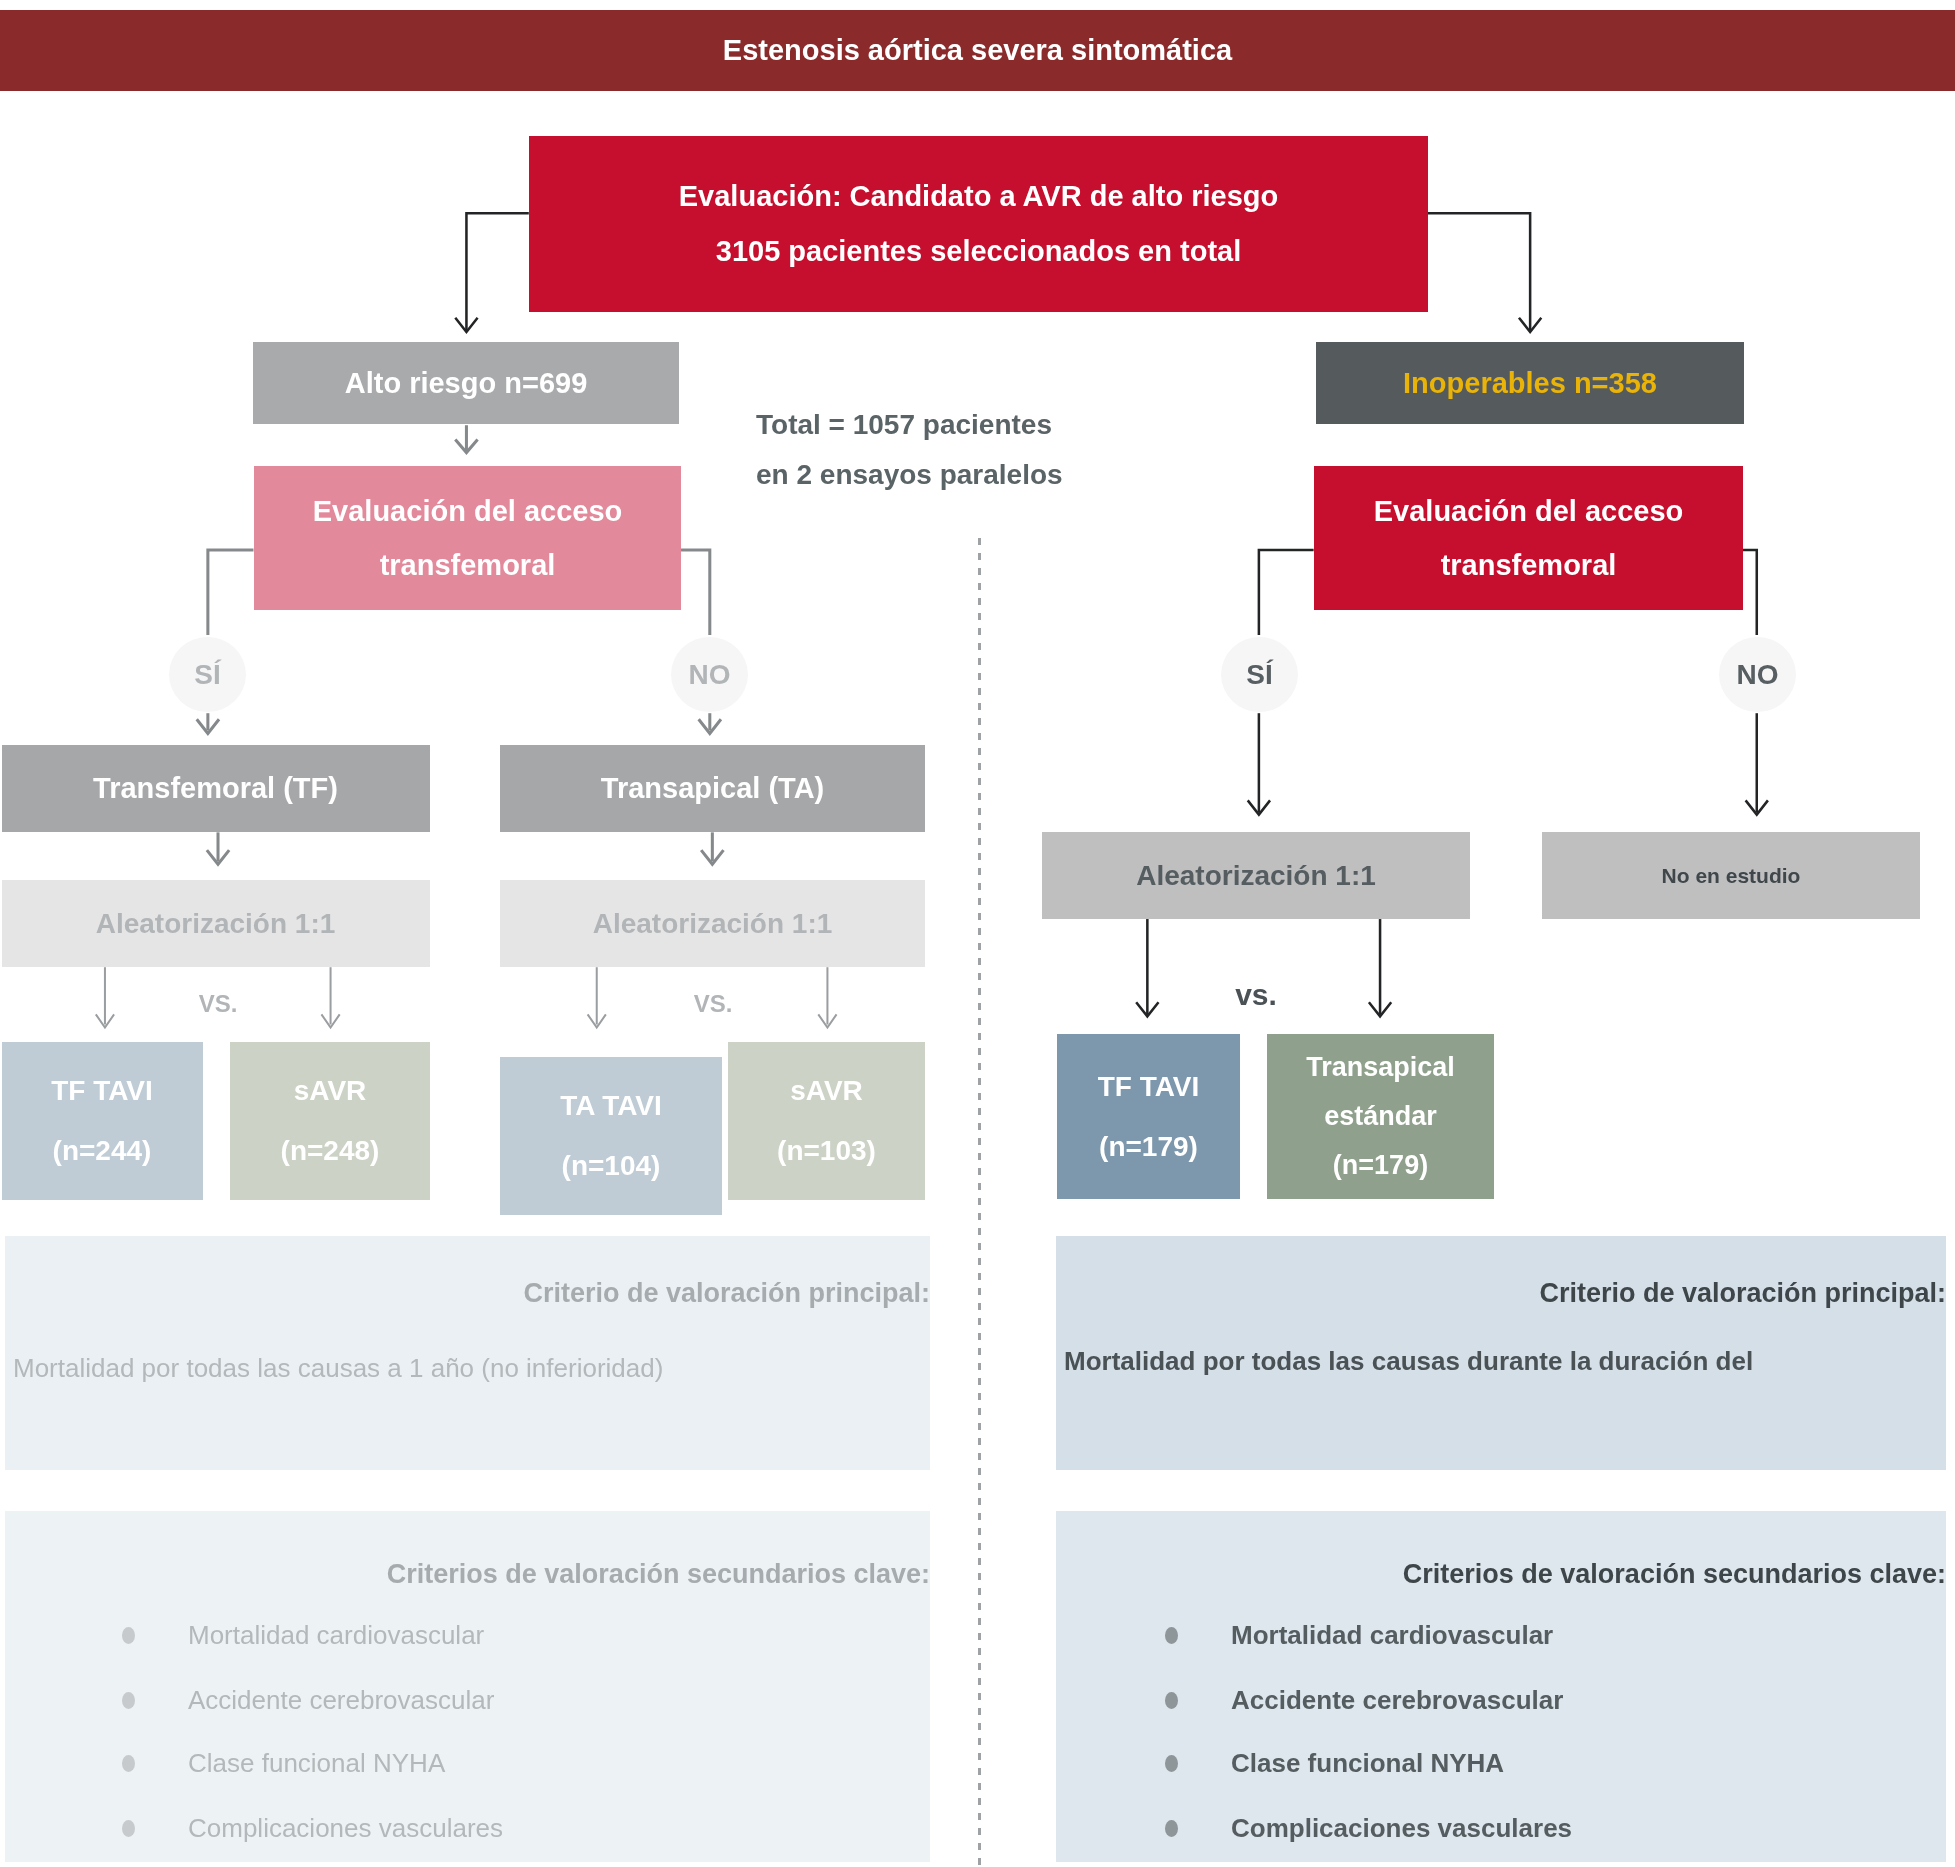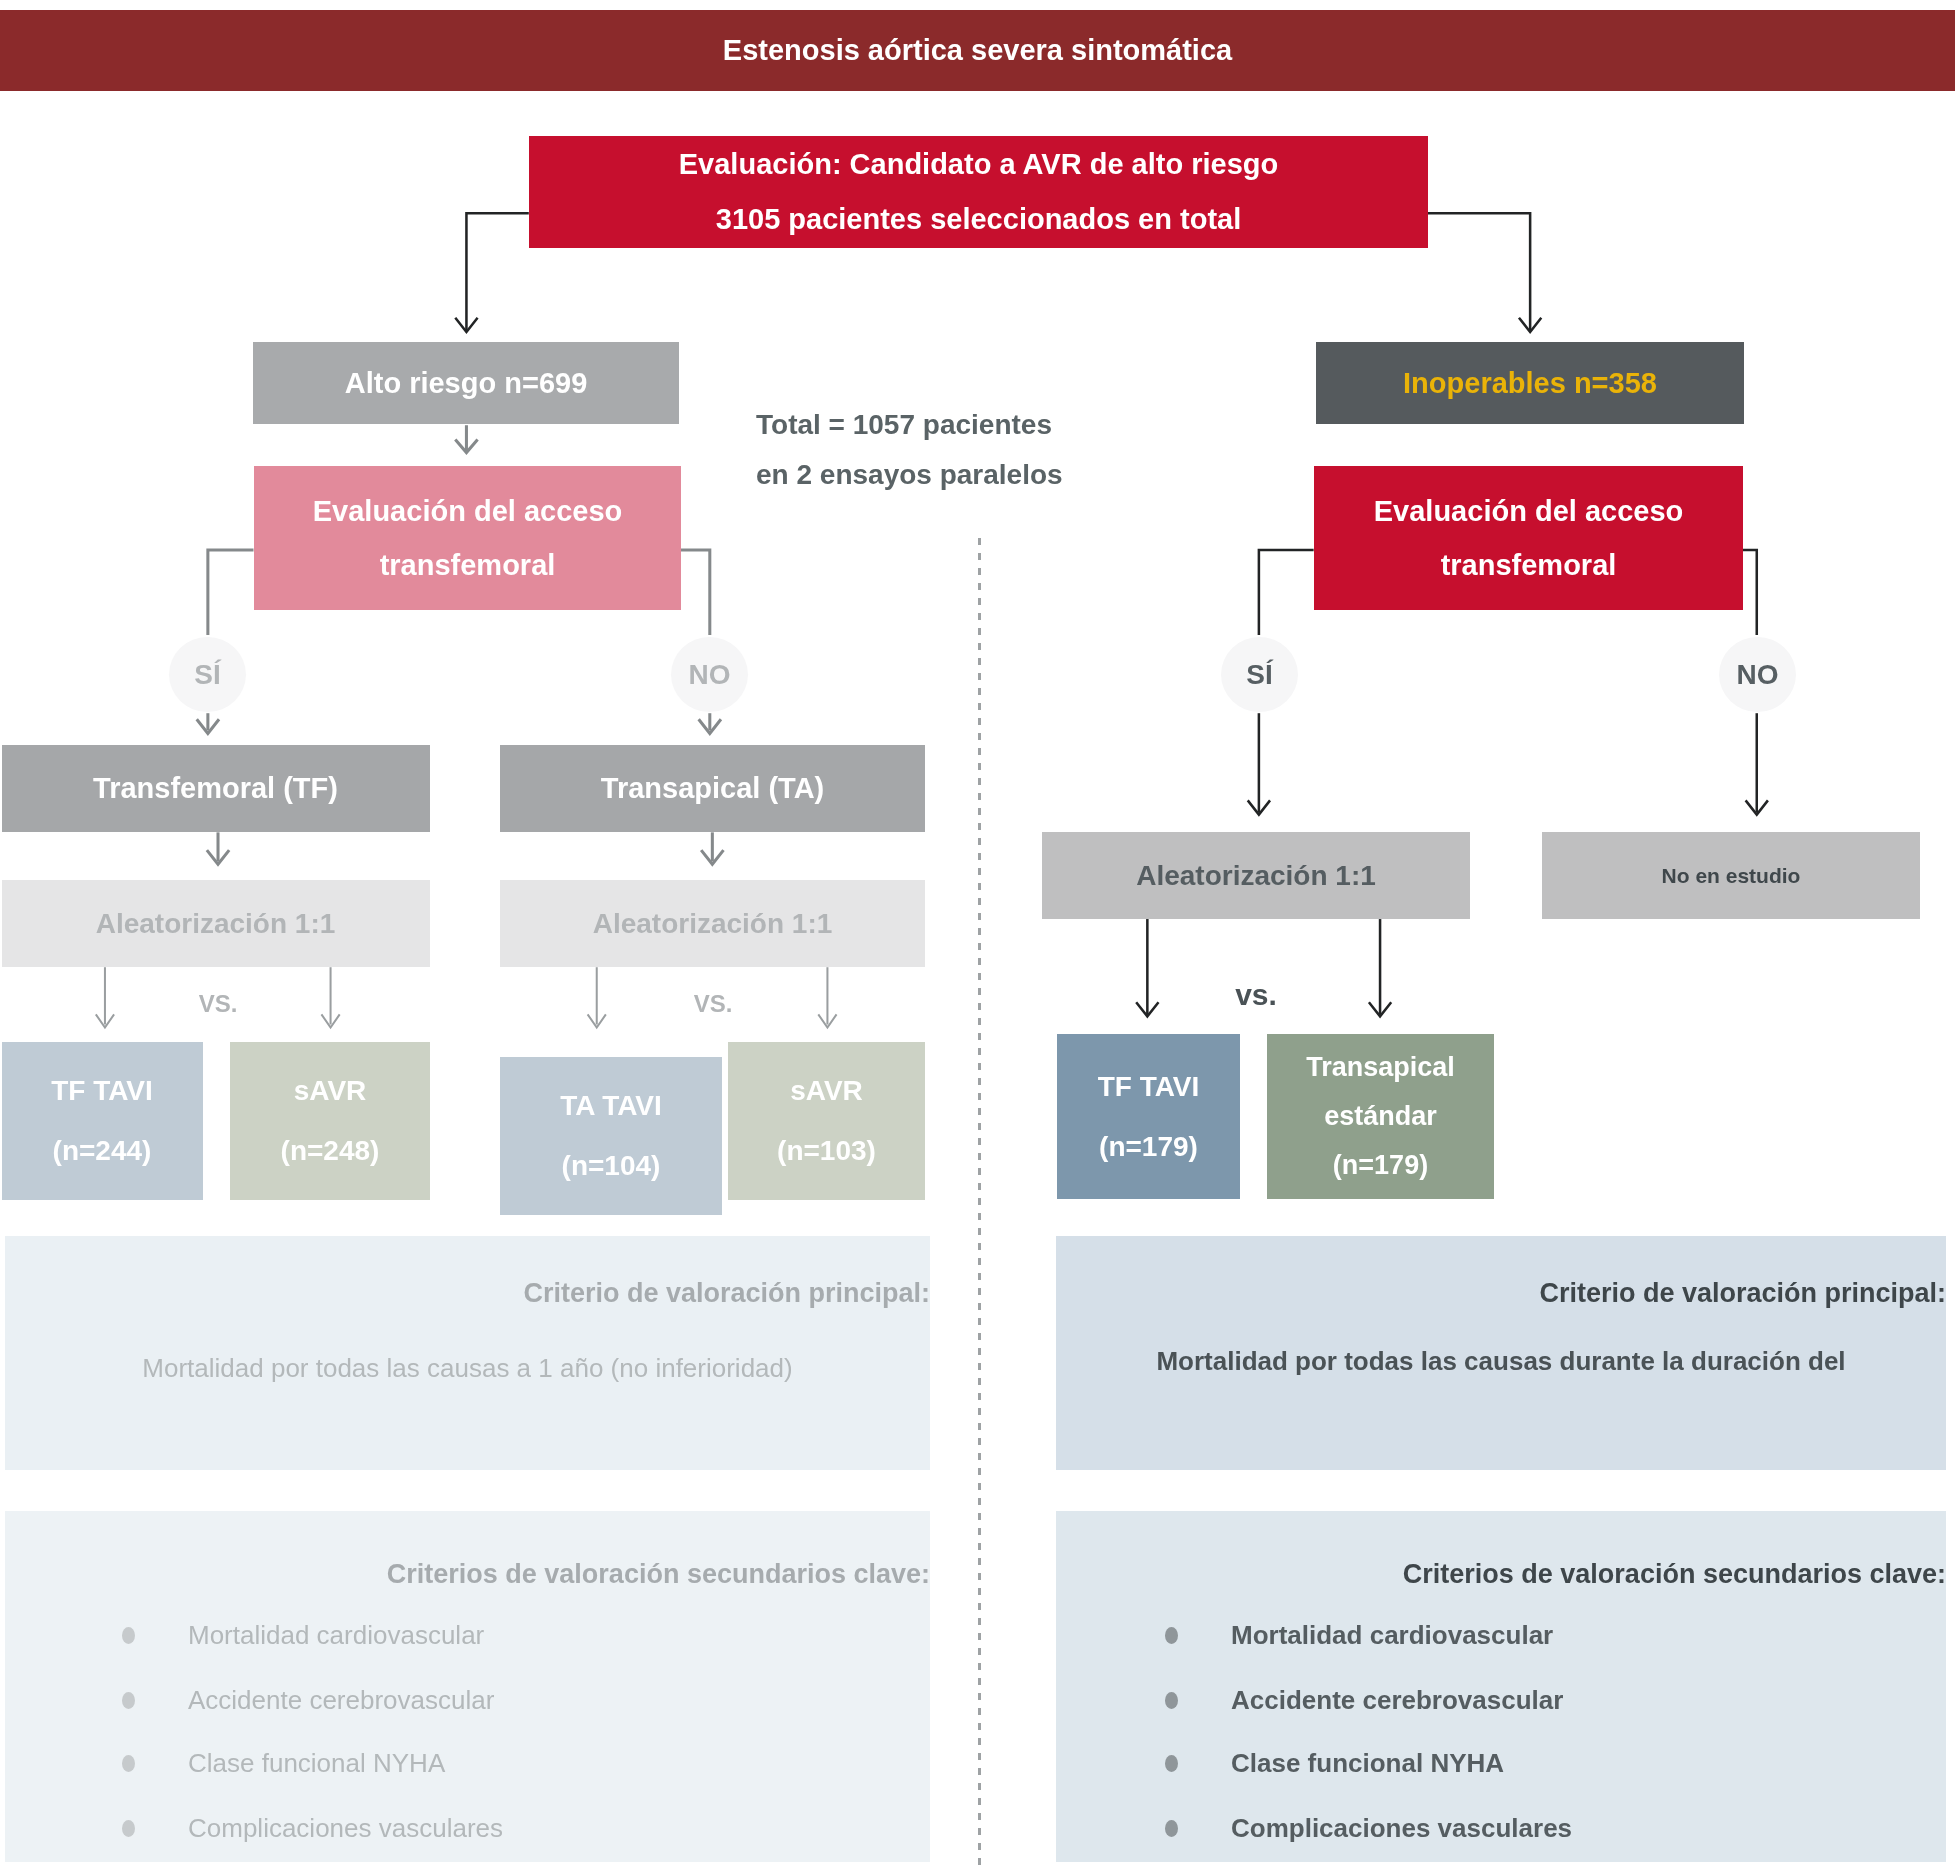--- a/index.html
+++ b/index.html
@@ -10,21 +10,21 @@
   .abs{position:absolute;}
   .box{
     position:absolute;display:flex;flex-direction:column;align-items:center;
     justify-content:center;text-align:center;font-weight:bold;
   }
   .banner{
     left:0;top:10px;width:1955px;height:81px;background:var(--maroon);
     color:#ffffff;font-size:29px;
   }
   .evalbox{
-    left:529px;top:136px;width:899px;height:112px;background:var(--crimson);
+    left:529px;top:136px;width:899px;height:176px;background:var(--crimson);
     color:#ffffff;font-size:29px;line-height:55px;
   }
   .riskL{left:253px;top:342px;width:426px;height:82px;background:var(--gray-mid);color:#fff;font-size:29px;}
   .riskR{left:1316px;top:342px;width:428px;height:82px;background:var(--slate-dark);color:#eab308;font-size:29px;}
   .totals{
     left:756px;top:400px;width:451px;height:106px;color:var(--ink-mid);
     font-size:28px;line-height:50px;font-weight:bold;text-align:left;
   }
   .accessL{left:254px;top:466px;width:427px;height:144px;background:var(--pink);color:#fff;font-size:29px;line-height:54px;}
   .accessR{left:1314px;top:466px;width:429px;height:144px;background:var(--crimson);color:#fff;font-size:29px;line-height:54px;}
@@ -48,21 +48,21 @@
   .armSage{background:var(--sage);}
   .arm3line{line-height:49px;font-size:27px;}
   .panel{position:absolute;}
   .p1L{left:5px;top:1236px;width:925px;height:234px;background:#eaf0f4;}
   .p1R{left:1056px;top:1236px;width:890px;height:234px;background:#d5dfe8;}
   .p2L{left:5px;top:1511px;width:925px;height:351px;background:#edf2f5;}
   .p2R{left:1056px;top:1511px;width:890px;height:351px;background:#dee7ed;}
   .phead{position:absolute;left:0;top:42px;width:100%;text-align:right;font-weight:bold;font-size:27px;}
   .phead.faded{color:#a6abae;}
   .phead.dark{color:#3e464a;}
-  .pbody{position:absolute;left:0;width:100%;text-align:center;font-size:26px;line-height:53px;}
+  .pbody{position:absolute;left:8px;width:100%;font-size:26px;line-height:53px;}
   .pbody.faded{color:#b3b8ba;}
   .pbody.dark{color:#4a5256;font-weight:bold;}
   .p2head{top:48px;}
   .item{position:absolute;display:flex;align-items:center;height:32px;font-size:26px;}
   .item .bullet{width:13px;height:17px;border-radius:50%;margin-right:53px;flex:0 0 auto;}
   .p2L .item{left:117px;color:#b3b8ba;}
   .p2L .bullet{background:#c6cacc;}
   .p2R .item{left:109px;color:#555d61;font-weight:bold;}
   .p2R .bullet{background:#8f969a;}
   .dashline{

